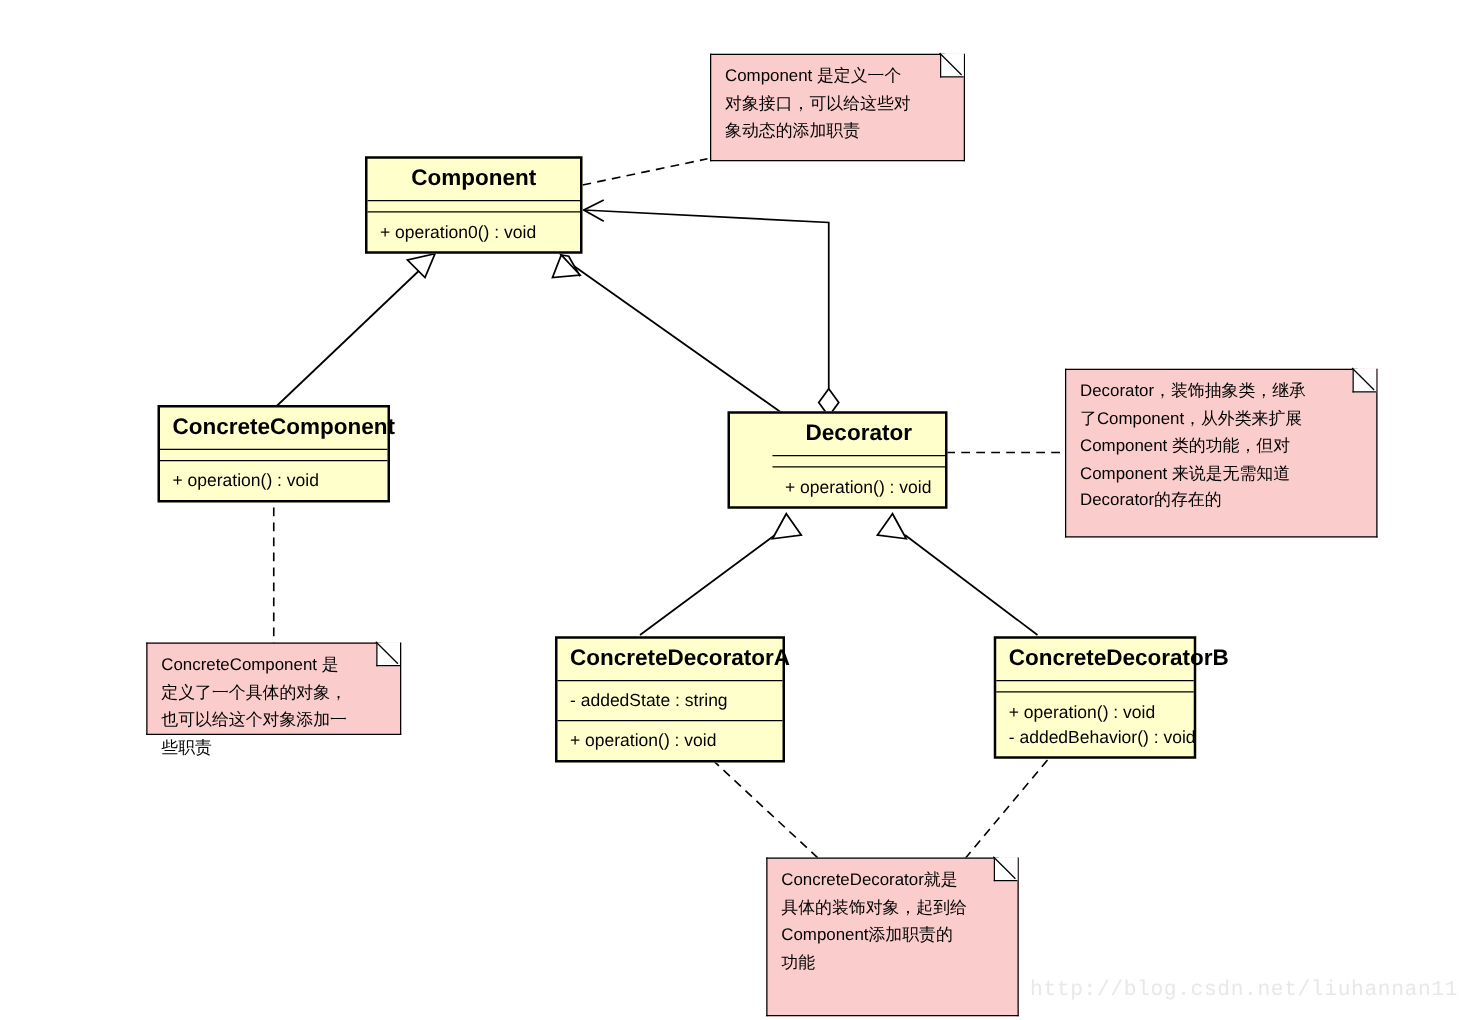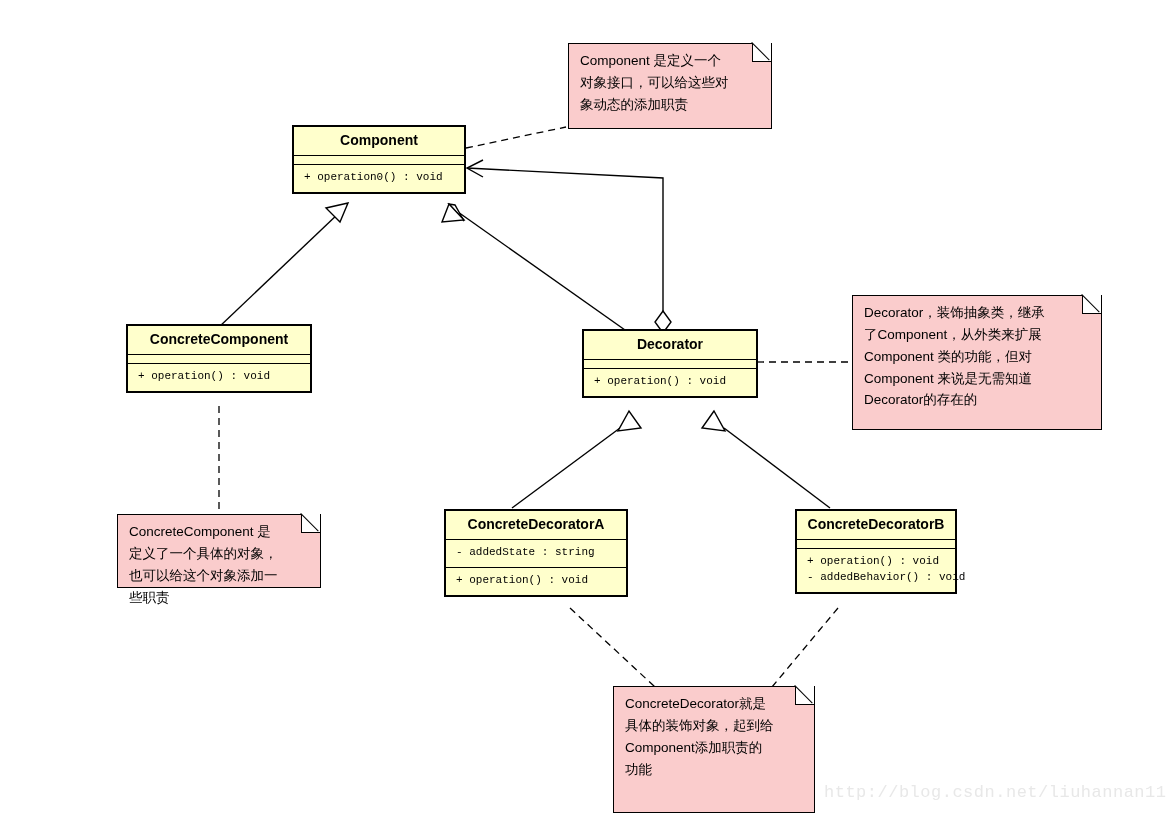--- a/index.html
+++ b/index.html
@@ -35,34 +35,33 @@
   .uml-class {
     position: absolute;
     background: #ffffcc;
     border: 2px solid #000000;
     box-sizing: border-box;
     z-index: 3;
   }
   .uml-class .cls-title {
     text-align: center;
     font-weight: bold;
-    font-size: 14px;
+    font-size: 18px;
     padding: 6px 10px 7px 10px;
     line-height: 1.1;
     white-space: nowrap;
   }
   .uml-class .cls-sep {
     border-top: 1px solid #000000;
   }
   .uml-class .cls-attrs,
   .uml-class .cls-ops {
     padding: 5px 10px 6px 10px;
-    font-size: 11px;
+    font-size: 14px;
     line-height: 1.45;
-    font-family: Liberation Mono, monospace;
   }
   .uml-class .cls-attrs.empty {
     padding: 0;
     height: 8px;
   }
   .uml-class .member {
     white-space: nowrap;
   }
 
   
@@ -189,21 +188,21 @@
   <div class="uml-class" style="left:126px; top:324px; width:186px;">
     <div class="cls-title">ConcreteComponent</div>
     <div class="cls-sep"></div>
     <div class="cls-attrs empty"></div>
     <div class="cls-sep"></div>
     <div class="cls-ops">
       <div class="member">+ operation() : void</div>
     </div>
   </div>
 
-  <div class="uml-class" style="left:582px; top:329px; width:176px;">
+  <div class="uml-class" style="left:582px; top:329px; width:176px;padding-left:34px;">
     <div class="cls-title">Decorator</div>
     <div class="cls-sep"></div>
     <div class="cls-attrs empty"></div>
     <div class="cls-sep"></div>
     <div class="cls-ops">
       <div class="member">+ operation() : void</div>
     </div>
   </div>
 
   <div class="uml-class" style="left:444px; top:509px; width:184px;">

